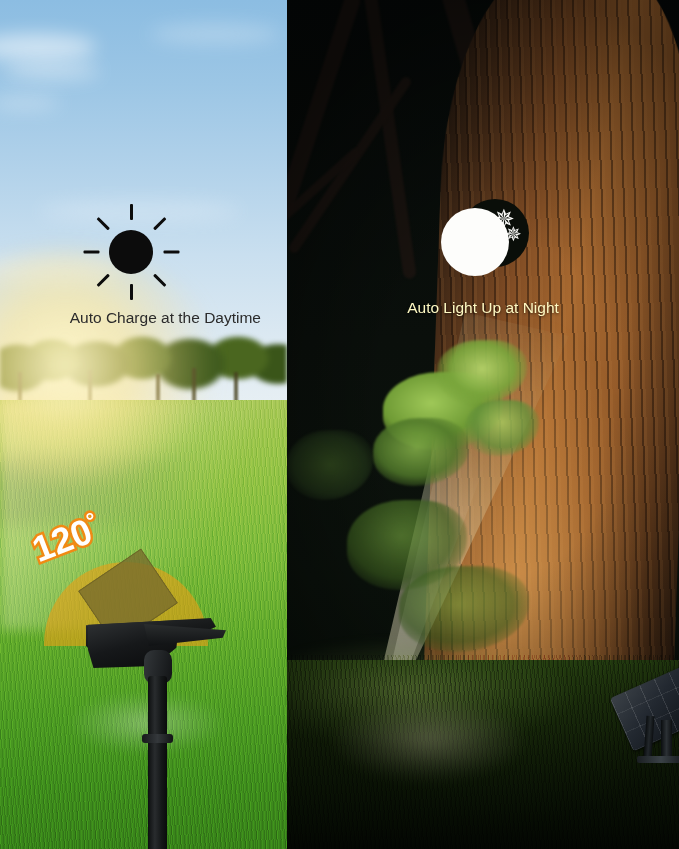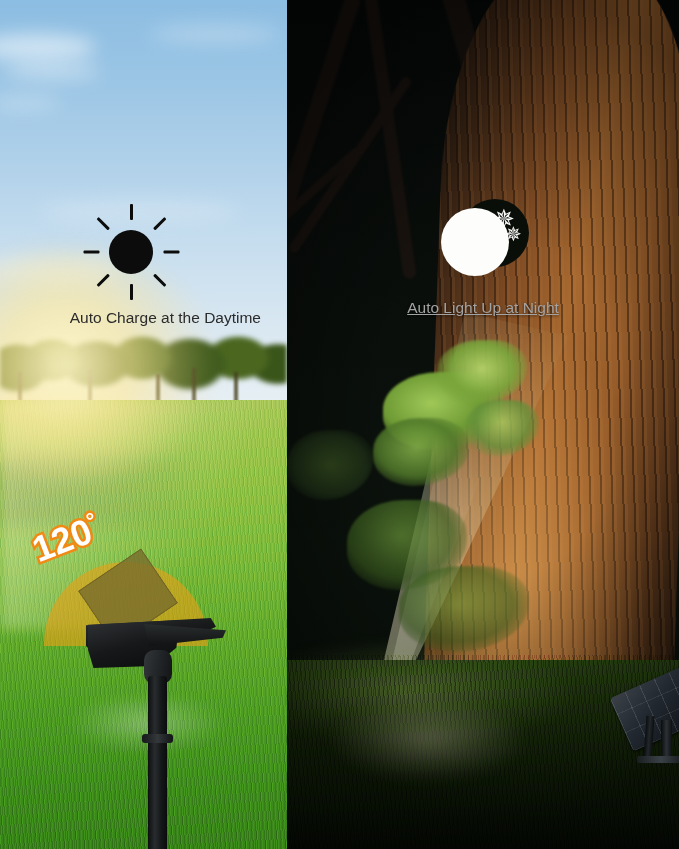--- a/index.html
+++ b/index.html
@@ -211,21 +211,21 @@
     background:#fdfdfb;
     box-shadow:20px -9px 0 0 #0a0e09;
   }
   .star{position:absolute;color:#fdfdfb;line-height:1;}
   .s-big{left:60px;top:8px;font-size:26px;}
   .s-mid{left:72px;top:26px;font-size:20px;}
   .s-small{left:56px;top:30px;font-size:14px;}
 
   .feat-label{margin-top:8px;font-size:15.5px;line-height:20px;white-space:nowrap;}
   .label-day{color:#2b2b2b;}
-  .label-night{color:#a3a3a3;text-shadow:0 1px 3px rgba(0,0,0,.6);text-decoration:underline;}
+  .label-night{color:#fef9c3;text-shadow:0 1px 3px rgba(0,0,0,.6);}
 
   
   .angle-wrap{position:absolute;left:36px;top:512px;width:190px;height:180px;}
   .angle-fan{
     position:absolute;left:8px;top:50px;width:164px;height:84px;
     background:rgba(232,160,22,.62);
     border-radius:164px 164px 0 0;
   }
   .angle-panel{
     position:absolute;left:54px;top:52px;width:76px;height:66px;

